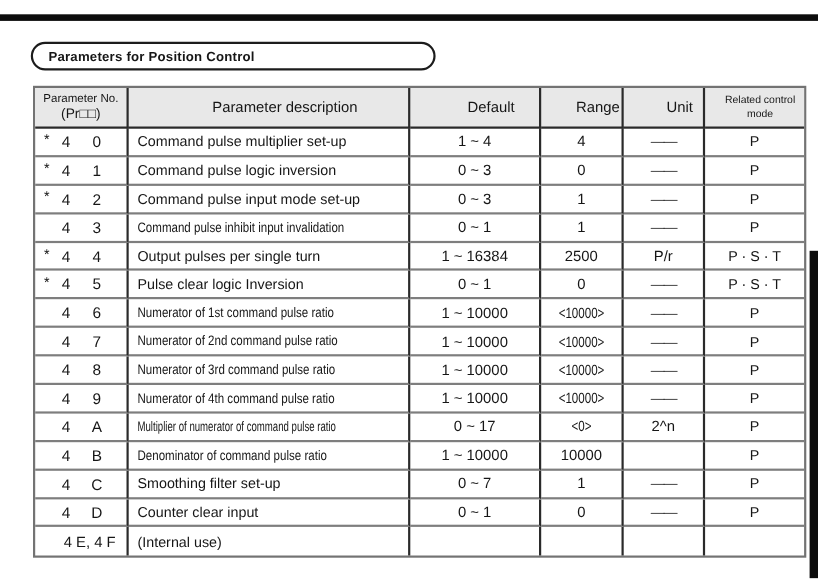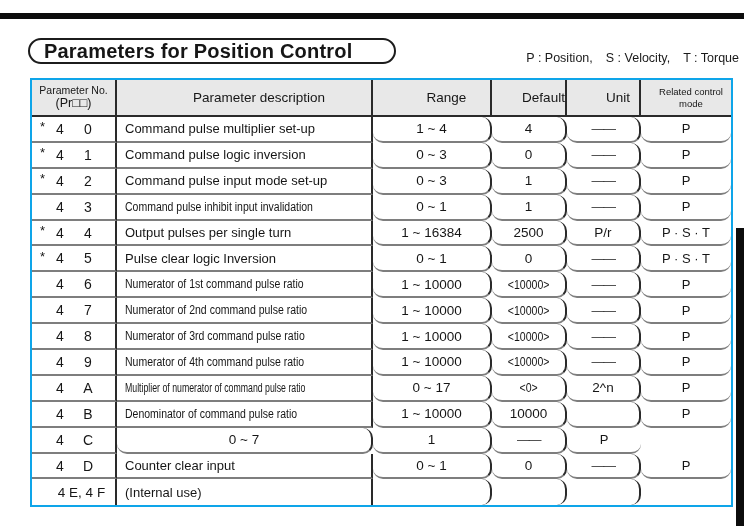--- a/index.html
+++ b/index.html
@@ -8,30 +8,30 @@
     font-family:"Liberation Sans", sans-serif; color:#161616; overflow:hidden;
   }
   .topbar { position:absolute; left:0; top:13px; width:744px; height:6px; background:#0c0c0c; }
   .side-tab { position:absolute; right:0; top:228px; width:8px; height:298px; background:#0c0c0c; }
 
   .title-box {
     position:absolute; left:28px; top:38px; width:368px; height:26px;
     border:2px solid #1c1c1c; border-radius:13px; box-sizing:border-box;
     display:flex; align-items:center; padding-left:14px;
   }
-  .title-box span { font-size:20px; font-weight:bold; letter-spacing:.2px; }
+  .title-box span { font-size:12px; font-weight:bold; letter-spacing:.2px; }
 
   .legend {
     position:absolute; top:51px; right:5px;
     display:flex; gap:13px; font-size:12.5px; color:#1a1a1a;
   }
 
   .param-table {
     position:absolute; left:30px; top:78px; width:699px;
-    border:2px solid #0ea5e9; box-sizing:content-box; background:#fff;
+    border:2px solid #737373; box-sizing:content-box; background:#fff;
   }
   .trow { display:grid; grid-template-columns:85px 256px 119px 75px 74px 90px; height:25.9px; }
   .trow.thead { height:37px; background:#e8e8e8; }
   .cell {
     box-sizing:border-box; border-right:2px solid #2a2a2a; border-bottom:2px solid #7e7e7e;
     display:flex; align-items:center; justify-content:center; overflow:hidden; white-space:nowrap;
   }
   .cell.lastcol { border-right:none; }
   .trow.thead .cell { border-bottom:2px solid #2a2a2a; flex-direction:column; justify-content:center; line-height:1.15; }
   .tbody .trow:last-child .cell { border-bottom:none; }
@@ -46,51 +46,46 @@
   .c-no .d1 { width:20px; text-align:center; }
   .c-no .d2 { width:20px; text-align:center; margin-left:8px; }
   .c-no.full { justify-content:center; padding-left:16px; font-size:13.5px; }
   .c-no .no-full { display:none; }
   .c-no.full .no-full { display:inline; }
 
   .c-desc { justify-content:flex-start; padding-left:8px; font-size:13px; }
   .c-desc .cond { font-size:12.5px; transform:scaleX(.84); transform-origin:left center; }
   .c-desc .xcond { font-size:12.5px; transform:scaleX(.70); transform-origin:left center; }
 
-  .c-range, .c-default, .c-unit, .c-mode { font-size:13.5px;border-radius:10px; }
+  .c-range, .c-default, .c-unit, .c-mode { font-size:13.5px; }
   .c-default .cond-c { transform:scaleX(.78); transform-origin:center; }
   .c-unit .dash { letter-spacing:-1.5px; color:#3c3c3c; font-size:13px; }
   .c-mode { font-size:13px; }
 </style>
 </head>
 <body>
 
 <div class="page">
   <div class="topbar"></div>
   <div class="side-tab"></div>
 
   <div class="title-box">
     <span>Parameters for Position Control</span>
   </div>
 
-  <div class="legend">
-    <span>P : Position,</span>
-    <span>S : Velocity,</span>
-    <span>T : Torque</span>
-  </div>
 
   <div class="param-table">
     <div class="trow thead">
       <div class="cell">
         <span class="h-small">Parameter No.</span>
         <span class="h-sub">(Pr□□)</span>
       </div>
       <div class="cell h-main">Parameter description</div>
+      <div class="cell h-main">Default</div>
       <div class="cell h-main">Range</div>
-      <div class="cell h-main">Default</div>
       <div class="cell h-main">Unit</div>
       <div class="cell lastcol">
         <span class="h-tiny">Related control</span>
         <span class="h-tiny">mode</span>
       </div>
     </div>
     <div class="tbody" id="table-body">
   <div class="trow">
     <div class="cell c-no">
       <span class="star">*</span>
@@ -379,20 +374,23 @@
     </div>
   </div>
 
   <div class="trow">
     <div class="cell c-no">
       <span class="star"></span>
       <span class="d1">4</span>
       <span class="d2">C</span>
 
     </div>
+    <div class="cell c-desc">
+      <span class="desc-text">Smoothing filter set-up</span>
+    </div>
     <div class="cell c-range">
       <span class="range-text">0 ~ 7</span>
     </div>
     <div class="cell c-default">
       <span class="default-text">1</span>
     </div>
     <div class="cell c-unit">
       <span class="unit-text dash">——</span>
     </div>
     <div class="cell c-mode lastcol">

